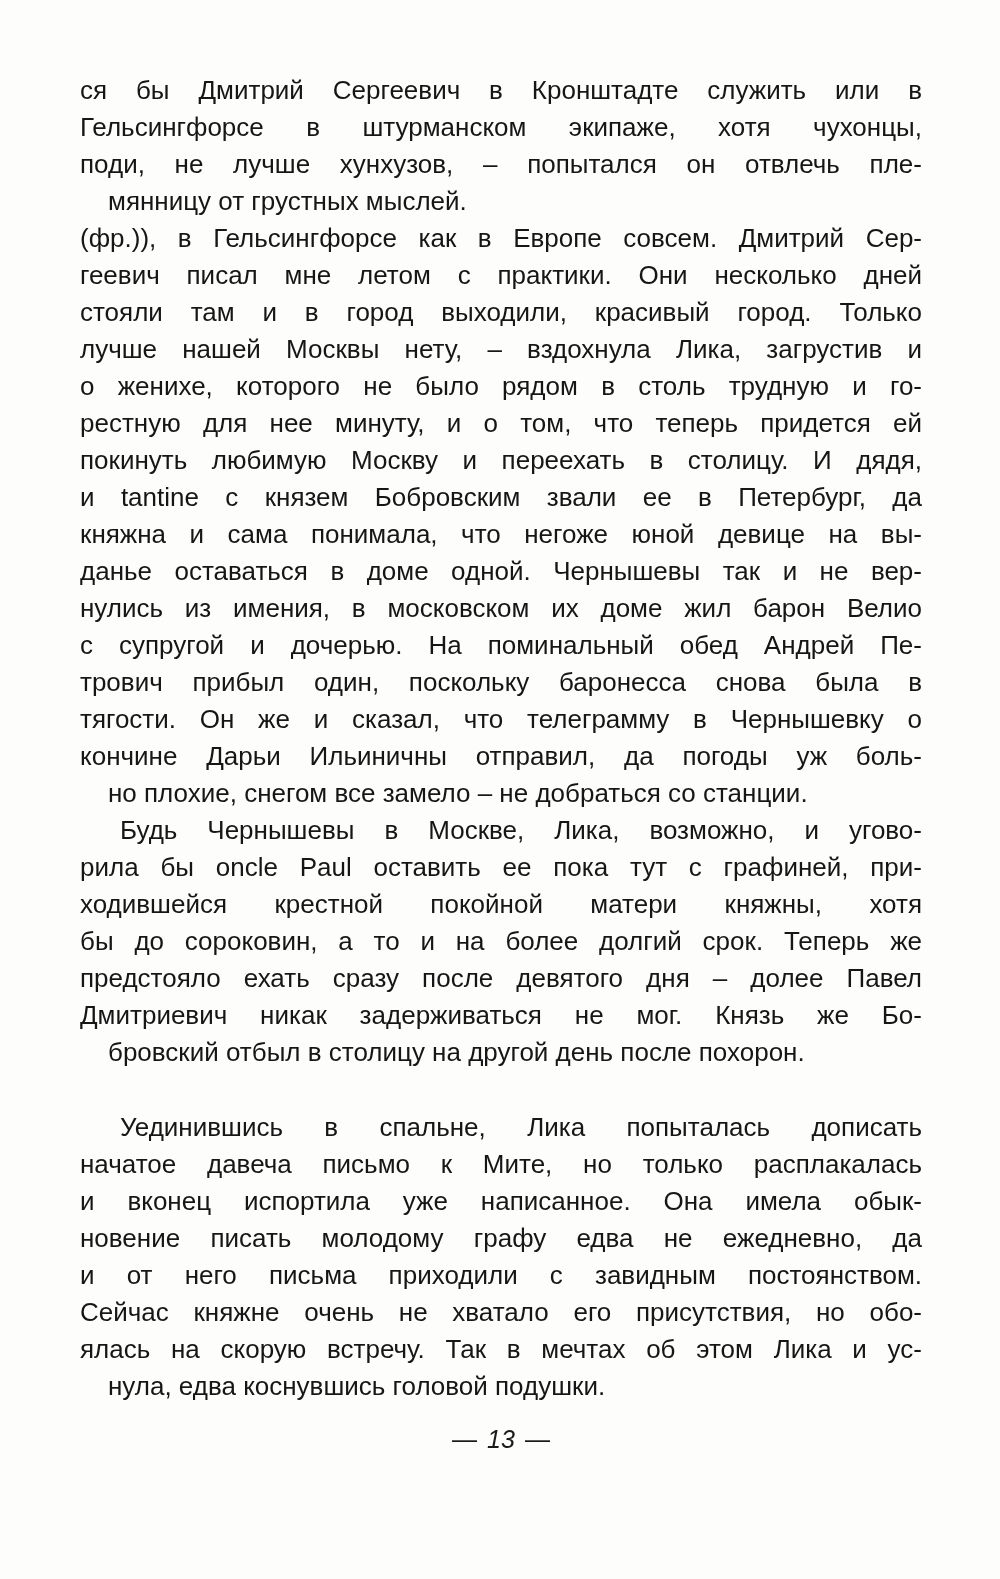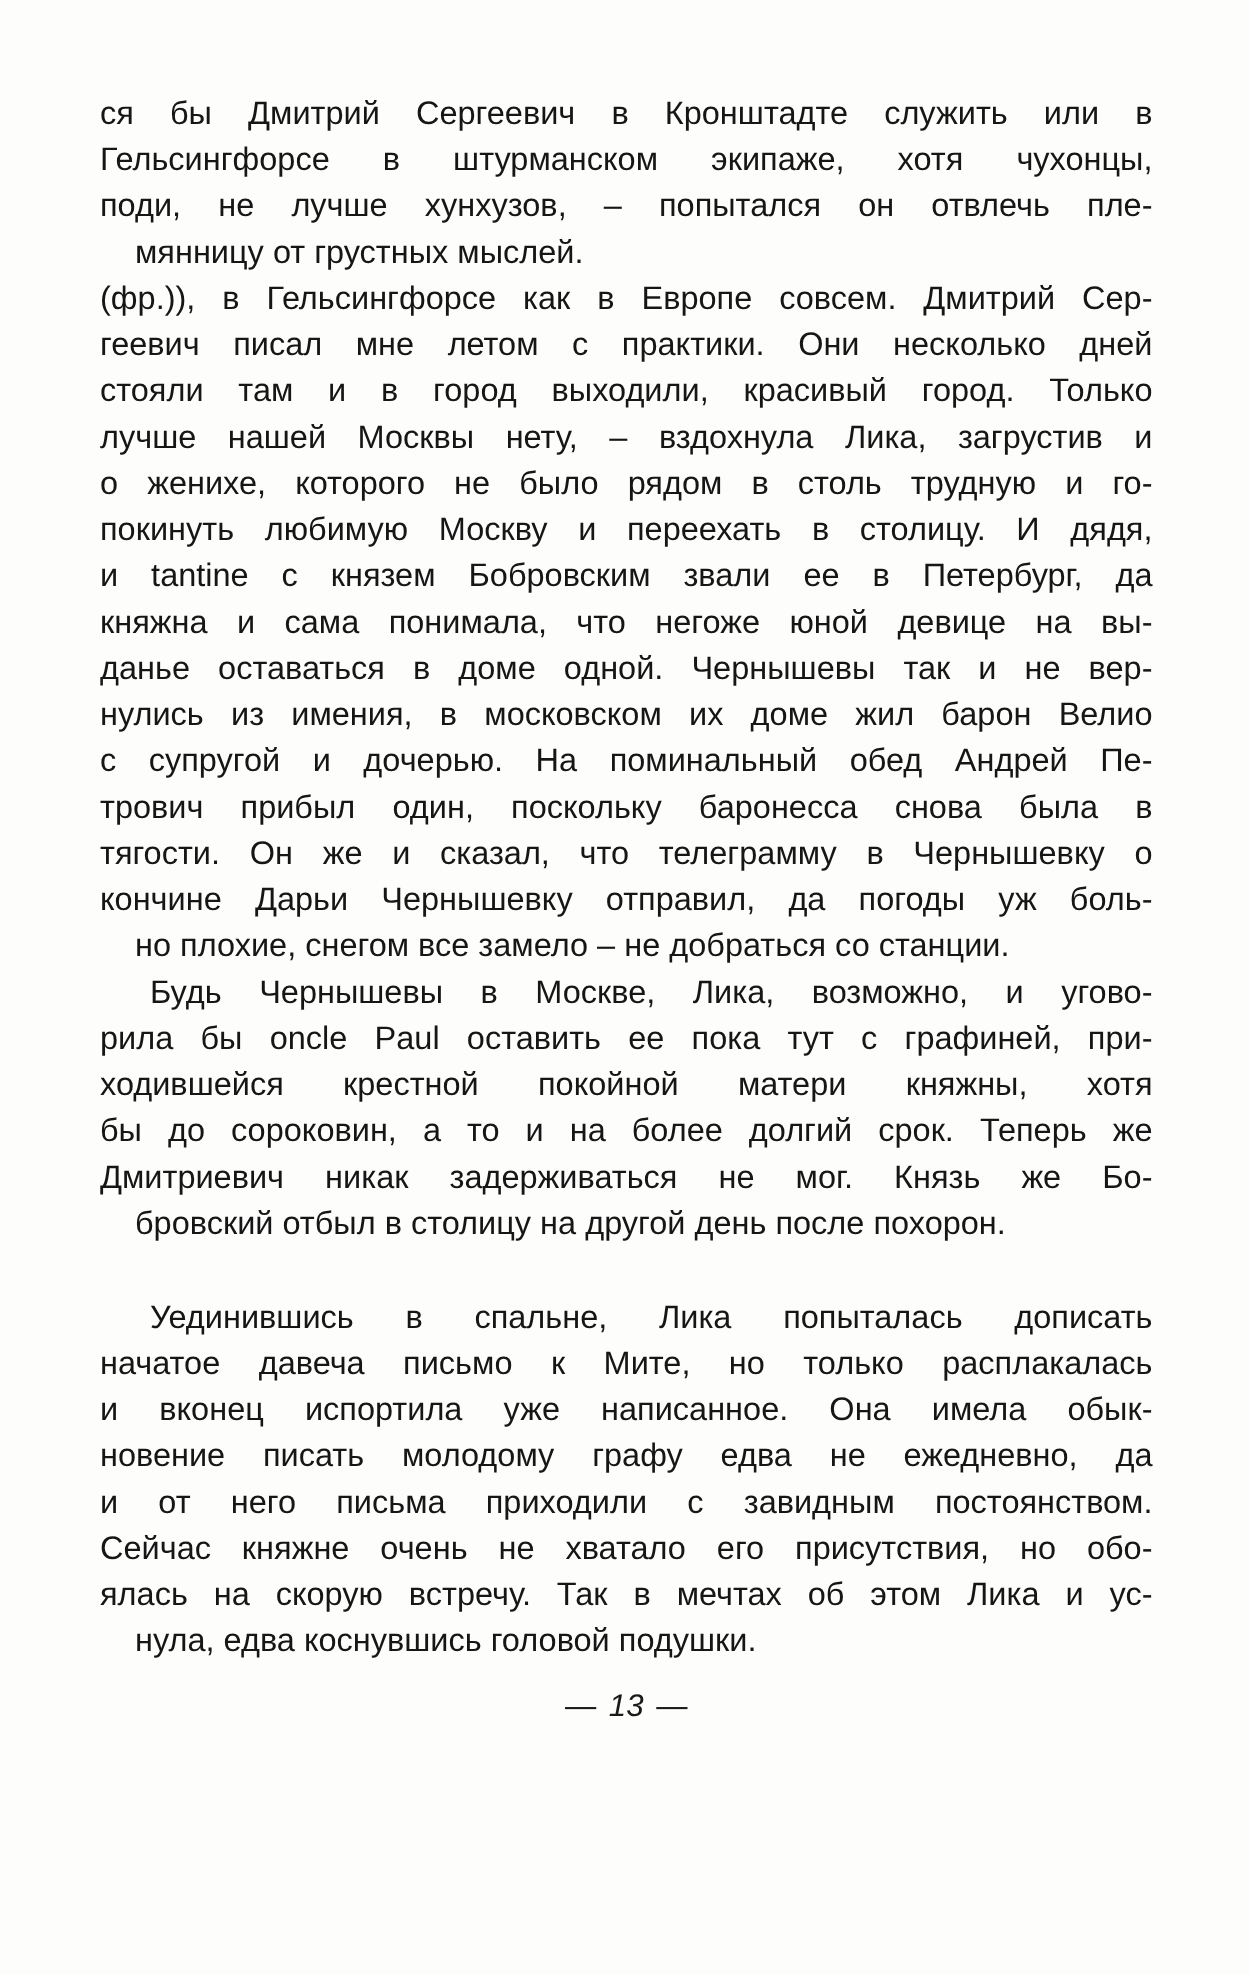--- a/index.html
+++ b/index.html
@@ -65,36 +65,38 @@
         <div class="line">Гельсингфорсе в штурманском экипаже, хотя чухонцы,</div>
         <div class="line">поди, не лучше хунхузов, – попытался он отвлечь пле-</div>
         <div class="line para-end">мянницу от грустных мыслей.</div>
       </div>
       <div class="paragraph">
         <div class="line">(фр.)), в Гельсингфорсе как в Европе совсем. Дмитрий Сер-</div>
         <div class="line">геевич писал мне летом с практики. Они несколько дней</div>
         <div class="line">стояли там и в город выходили, красивый город. Только</div>
         <div class="line">лучше нашей Москвы нету, – вздохнула Лика, загрустив и</div>
         <div class="line">о женихе, которого не было рядом в столь трудную и го-</div>
+        <div class="line">рестную для нее минуту, и о том, что теперь придется ей</div>
         <div class="line">покинуть любимую Москву и переехать в столицу. И дядя,</div>
         <div class="line">и tantine с князем Бобровским звали ее в Петербург, да</div>
         <div class="line">княжна и сама понимала, что негоже юной девице на вы-</div>
         <div class="line">данье оставаться в доме одной. Чернышевы так и не вер-</div>
         <div class="line">нулись из имения, в московском их доме жил барон Велио</div>
         <div class="line">с супругой и дочерью. На поминальный обед Андрей Пе-</div>
         <div class="line">трович прибыл один, поскольку баронесса снова была в</div>
         <div class="line">тягости. Он же и сказал, что телеграмму в Чернышевку о</div>
-        <div class="line">кончине Дарьи Чернышевку отправил, да погоды уж боль-</div>
+        <div class="line">кончине Дарьи Ильиничны отправил, да погоды уж боль-</div>
         <div class="line para-end">но плохие, снегом все замело – не добраться со станции.</div>
       </div>
       <div class="paragraph">
         <div class="line indent">Будь Чернышевы в Москве, Лика, возможно, и угово-</div>
         <div class="line">рила бы oncle Paul оставить ее пока тут с графиней, при-</div>
         <div class="line">ходившейся крестной покойной матери княжны, хотя</div>
         <div class="line">бы до сороковин, а то и на более долгий срок. Теперь же</div>
+        <div class="line">предстояло ехать сразу после девятого дня – долее Павел</div>
         <div class="line">Дмитриевич никак задерживаться не мог. Князь же Бо-</div>
         <div class="line para-end">бровский отбыл в столицу на другой день после похорон.</div>
       </div>
       <div class="paragraph spaced">
         <div class="line indent">Уединившись в спальне, Лика попыталась дописать</div>
         <div class="line">начатое давеча письмо к Мите, но только расплакалась</div>
         <div class="line">и вконец испортила уже написанное. Она имела обык-</div>
         <div class="line">новение писать молодому графу едва не ежедневно, да</div>
         <div class="line">и от него письма приходили с завидным постоянством.</div>
         <div class="line">Сейчас княжне очень не хватало его присутствия, но обо-</div>

